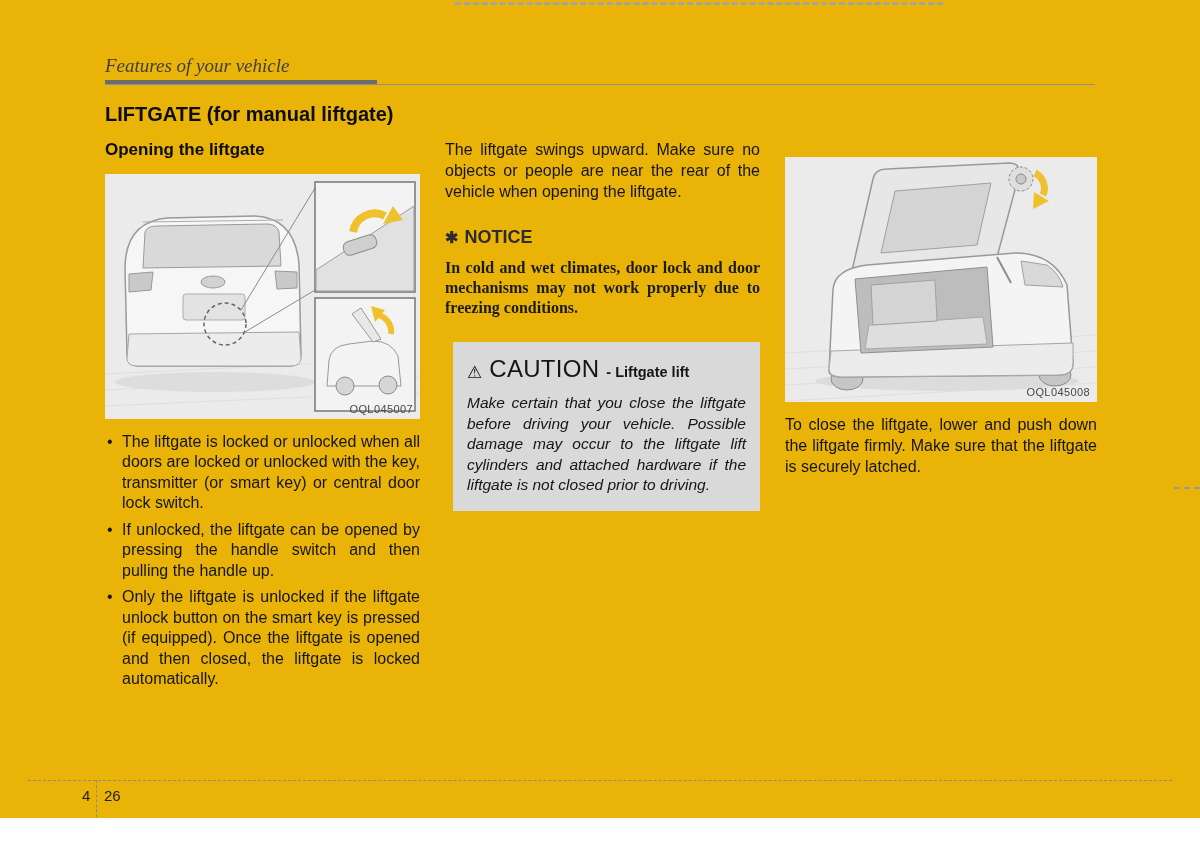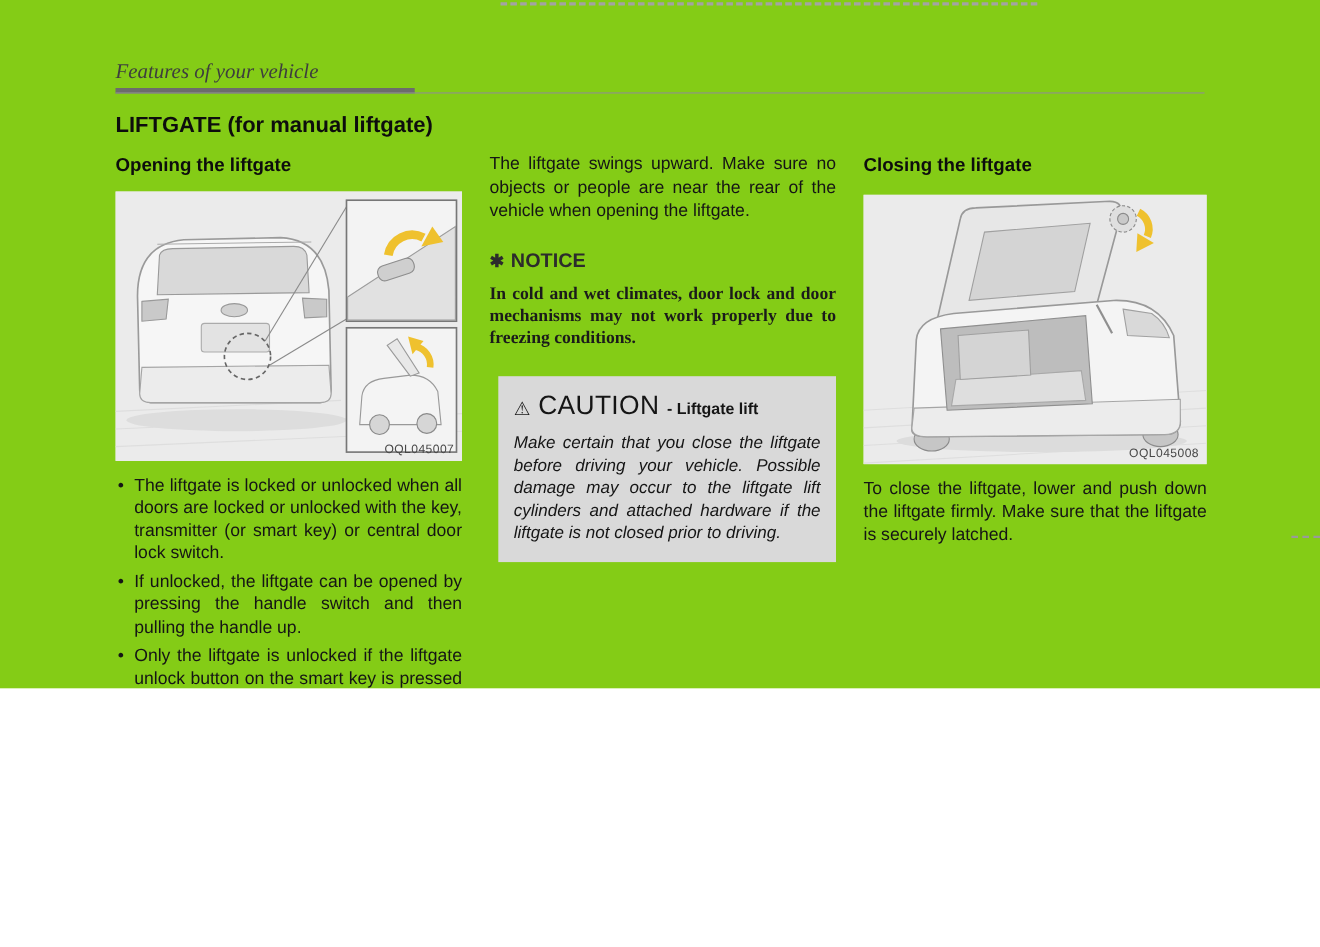--- a/index.html
+++ b/index.html
@@ -1,17 +1,17 @@
 <!DOCTYPE html>
 <html><head>
 <meta charset="utf-8">
 <style>
   html,body{margin:0;padding:0;background:#ffffff;}
   .page{
-    position:relative;width:1200px;height:626px;background:#84cc16;
+    position:relative;width:1200px;height:818px;background:#eab308;
     font-family:"Liberation Sans",sans-serif;color:#151515;overflow:hidden;
   }
   
   .top-dash{position:absolute;left:455px;top:2px;width:488px;border-top:3px dashed #a3a3a3;}
   .right-dash{position:absolute;right:0;top:487px;width:26px;border-top:2px dashed #9a9a9a;}
 
   
   .hdr-text{position:absolute;left:105px;top:55px;font-family:"Liberation Serif",serif;
     font-style:italic;font-size:19px;color:#3e3e3e;}
   .hdr-rule-thin{position:absolute;left:105px;top:84px;width:990px;height:1px;background:#8f8f8f;}
@@ -138,21 +138,20 @@
       <div class="caution-head">
         <span class="caution-icon">⚠</span>
         <span class="caution-label">CAUTION</span>
         <span class="caution-topic">- Liftgate lift</span>
       </div>
       <p class="caution-text">Make certain that you close the liftgate before driving your vehicle. Possible damage may occur to the liftgate lift cylinders and attached hardware if the liftgate is not closed prior to driving.</p>
     </div>
   </section>
 
   <section id="col3" class="col">
-    <h2 class="col-heading">Closing the liftgate</h2>
 
     <figure class="figure">
       <svg viewBox="0 0 312 245" width="312" height="245">
         <rect width="312" height="245" fill="#ebebeb"></rect>
         <g stroke="#dedede" stroke-width="1">
           <line x1="0" y1="196" x2="312" y2="178"></line>
           <line x1="0" y1="212" x2="312" y2="194"></line>
           <line x1="0" y1="228" x2="312" y2="210"></line>
           <line x1="0" y1="244" x2="312" y2="226"></line>
         </g>

